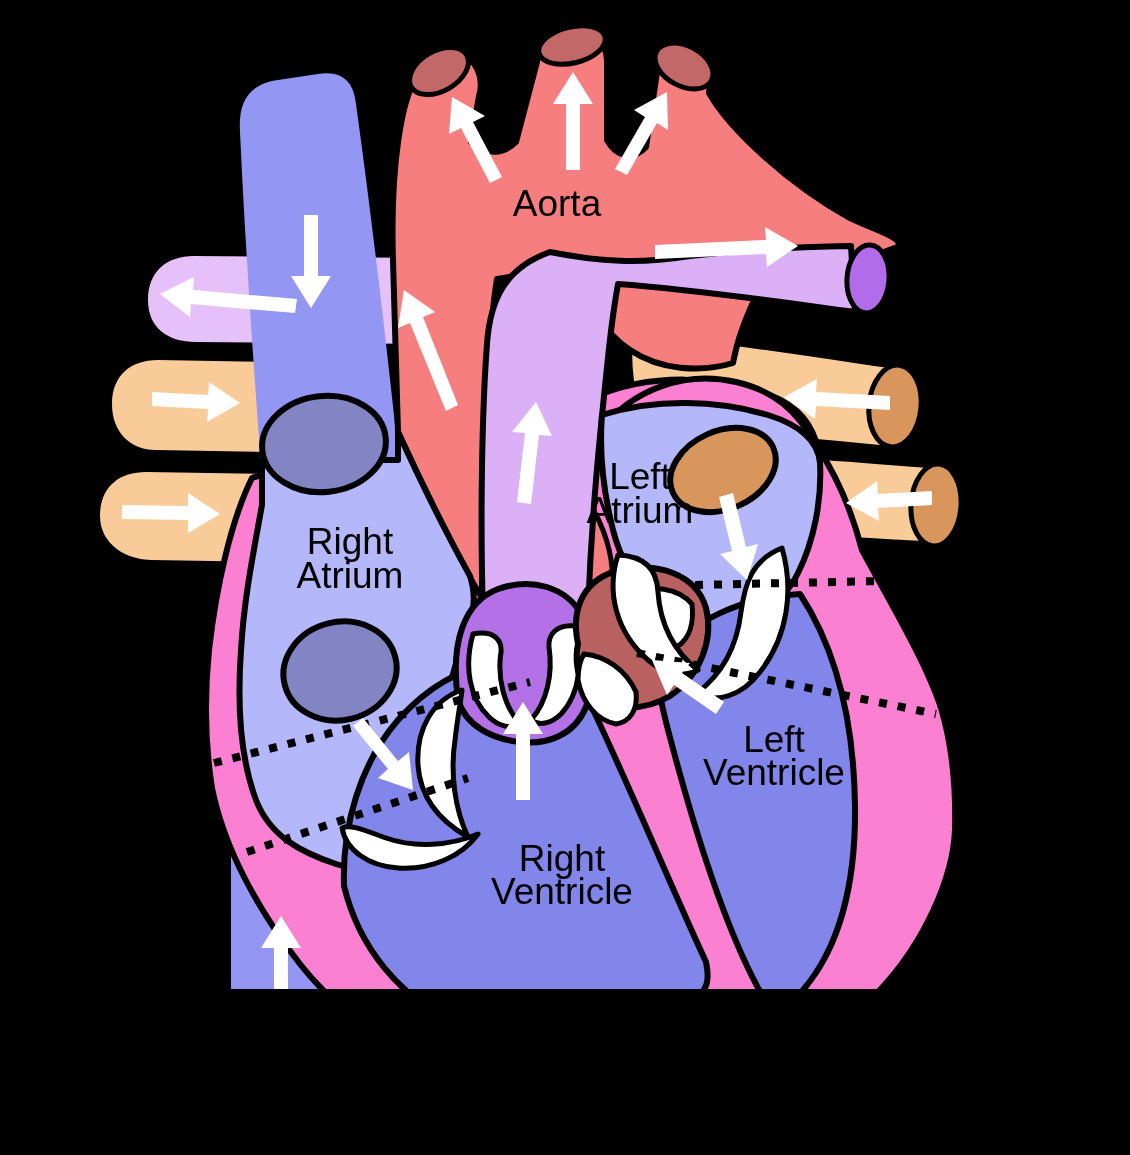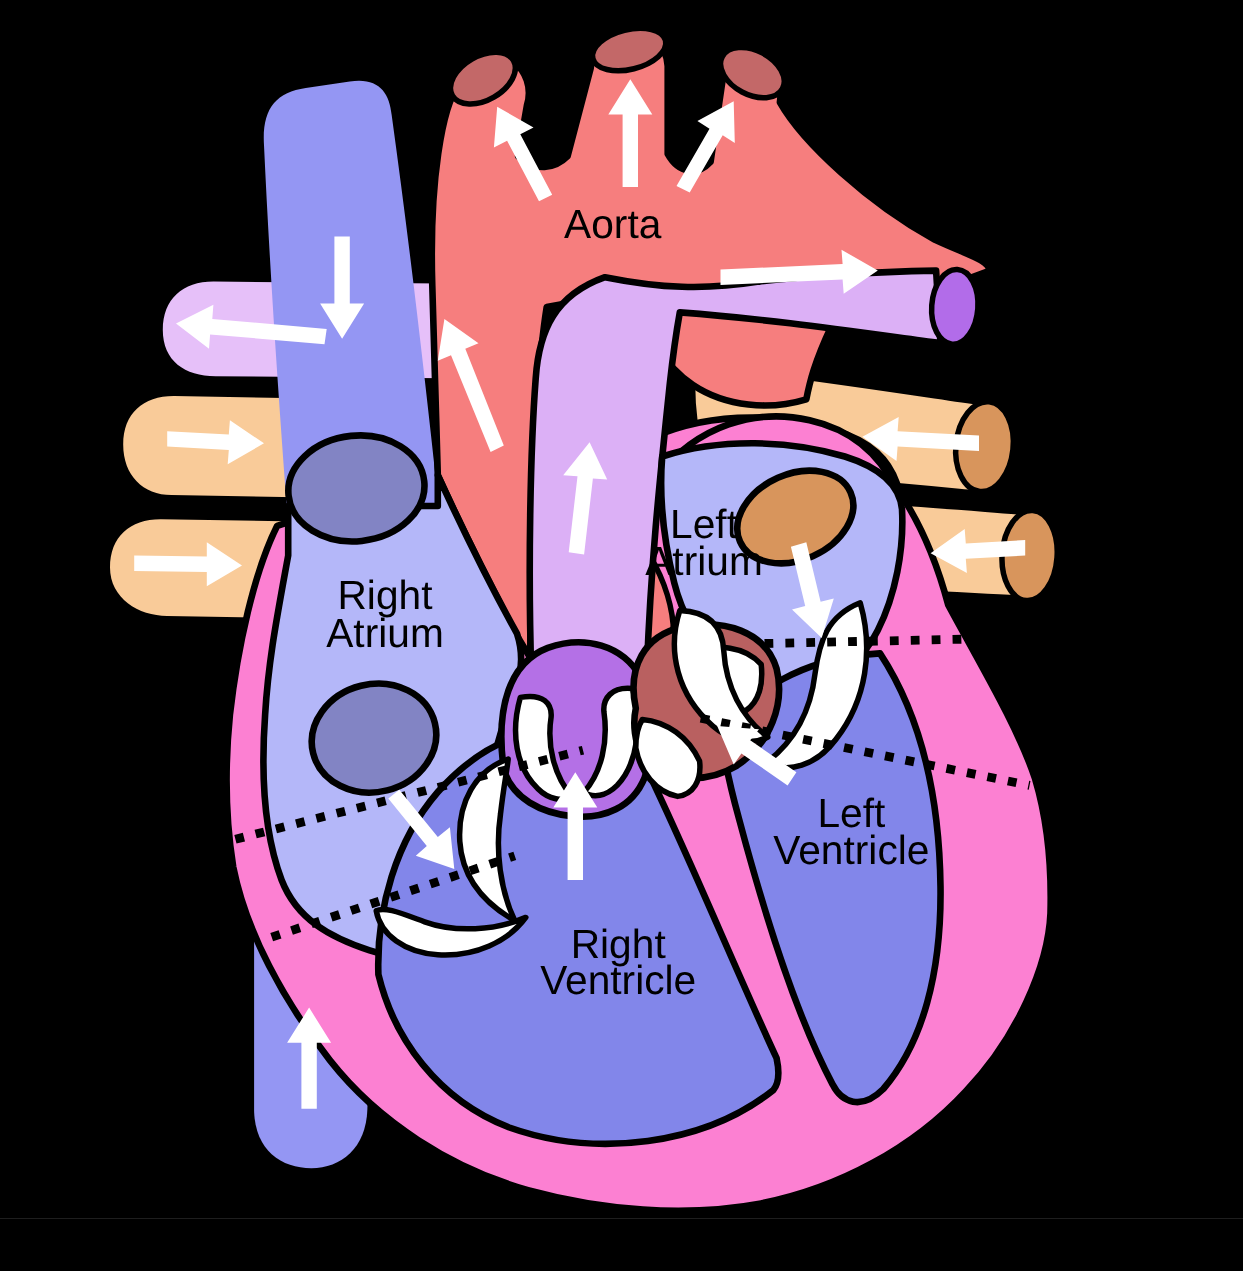--- a/index.html
+++ b/index.html
@@ -1,16 +1,16 @@
 <!DOCTYPE html>
 <html><head>
 <meta charset="utf-8">
 <style>
   html,body{margin:0;padding:0;background:#000;}
-  .stage{width:1130px;height:1108px;background:#737373;position:relative;overflow:hidden;}
+  .stage{width:1130px;height:989px;background:#737373;position:relative;overflow:hidden;}
   svg{display:block;}
   .lbl{font-family:"Liberation Sans","DejaVu Sans",sans-serif;font-size:37px;fill:#000;}
   .outline{stroke:#000;stroke-width:6;stroke-linejoin:round;}
   .thin{stroke:#000;stroke-width:5;stroke-linejoin:round;}
   .noline{stroke:none;}
   .valve{fill:#fff;}
   .dotted{stroke:#000;stroke-width:8;stroke-dasharray:8 11;fill:none;}
   .arrow{fill:#fff;stroke:none;}
 </style>
 </head>

